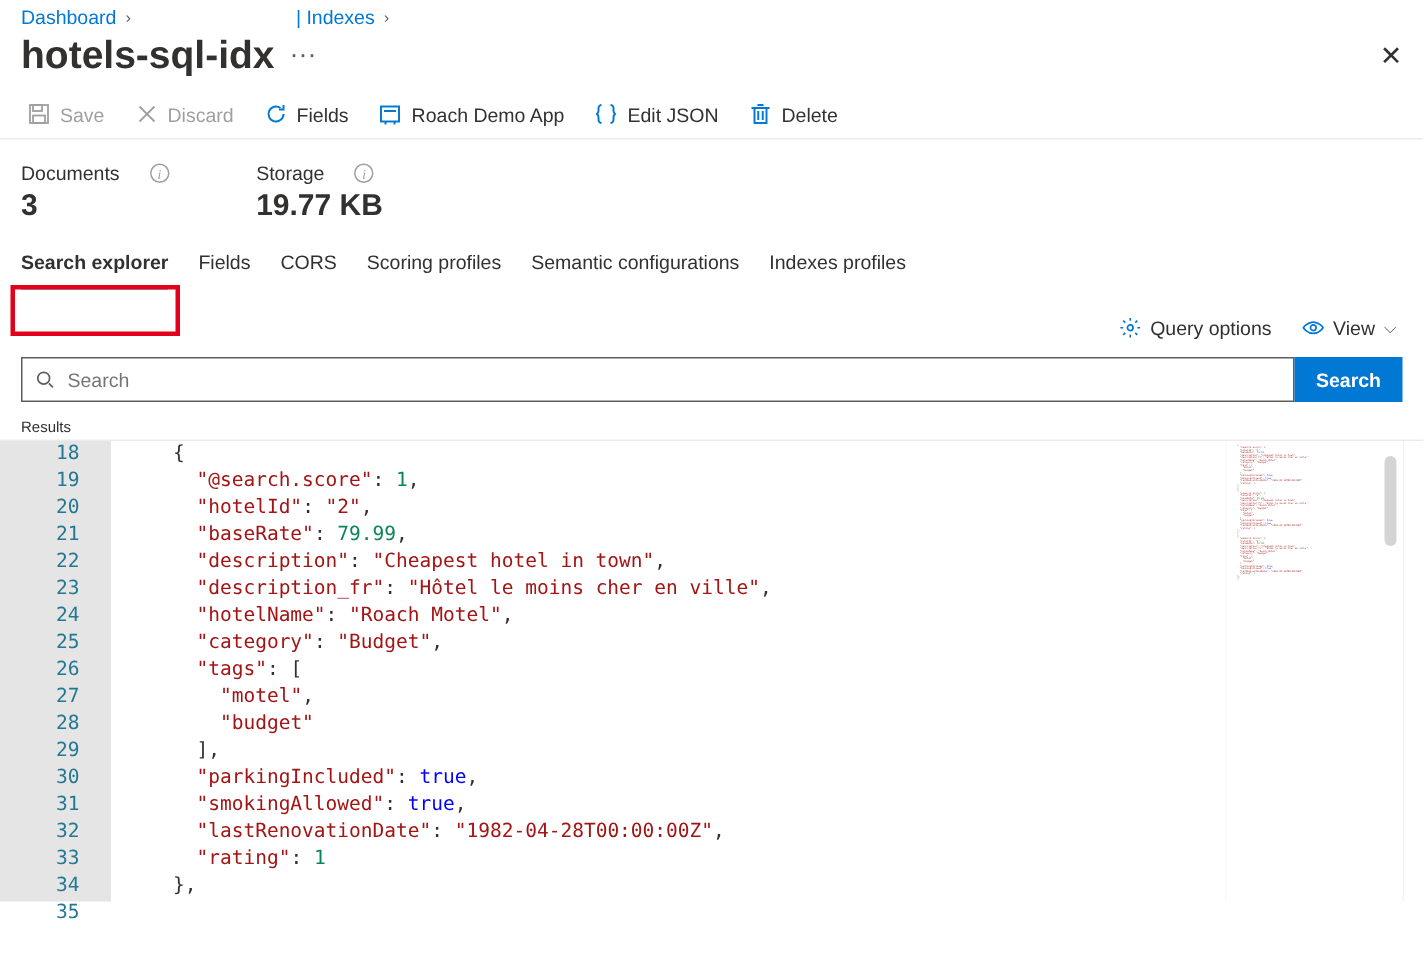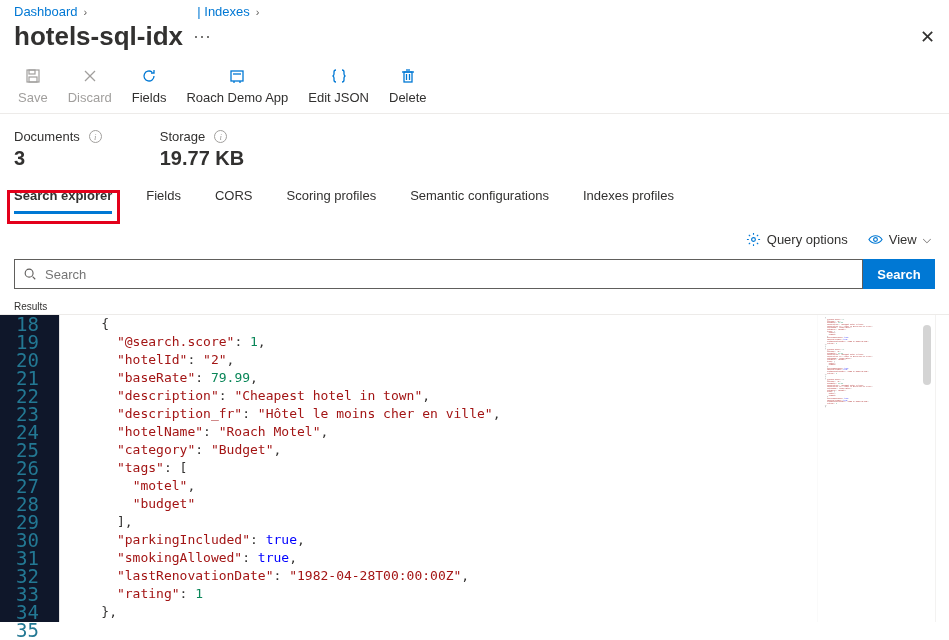--- a/index.html
+++ b/index.html
@@ -42,40 +42,39 @@
       border-bottom: 1px solid #edebe9;
     }
     .toolbar-item {
       display: inline-flex;
       align-items: center;
       gap: 6px;
       font-size: 13px;
       cursor: pointer;
       color: #323130;
       padding: 0 4px;
-      flex-direction: column;
     }
     .toolbar-item.disabled { color: #a19f9d; cursor: default; }
     .toolbar-item svg { width: 16px; height: 16px; }
     .stats {
       display: flex;
       gap: 58px;
       padding: 14px 14px 0;
       align-items: flex-start;
     }
-    .stat-label { font-size: 13px; color: #323130; margin-bottom: 3px; display: inline-flex; align-items: center; gap: 9px;}
+    .stat-label { font-size: 13px; color: #323130; margin-bottom: 3px; display: inline-flex; align-items: center; gap: 20px;}
     .stat-value { font-size: 20px; font-weight: 600; }
     .info-circle {
       width: 13px; height: 13px; border:1px solid #a19f9d; border-radius:50%;
       display:inline-flex; align-items:center; justify-content:center;
       font-size: 9px; color:#a19f9d; font-style: italic; font-family: Georgia, serif;
     }
     .tabs {
       display: flex;
-      gap: 34px;
+      gap: 20px;
       padding: 18px 14px 0 14px;
       position: relative;
     }
     .tab {
       font-size: 13px;
       padding: 0 0 8px 0;
       cursor: pointer;
       color: #323130;
     }
     .tab.active { font-weight: 600; border-bottom: 3px solid #0078d4; }
@@ -132,27 +131,27 @@
       cursor: pointer;
     }
     .results-label { padding: 6px 14px 2px; font-size: 10px;}
     .code-area {
       display: flex;
       border-top: 1px solid #edebe9;
       height: 308px;
       position: relative;
     }
     .gutter {
-      width: 60px;
-      background: #0f172a;
+      width: 74px;
+      background: #e5e5e5;
       border-right: 1px solid #e6e6e6;
       text-align: right;
       padding-right: 20px;
       font-family: Consolas, Monaco, monospace;
-      font-size: 19px;
+      font-size: 13px;
       color: #237893;
       line-height: 18px;
       padding-top: 0;
     }
     .code-body {
       flex: 1;
       font-family: Consolas, Monaco, monospace;
       font-size: 13px;
       line-height: 18px;
       white-space: pre;

